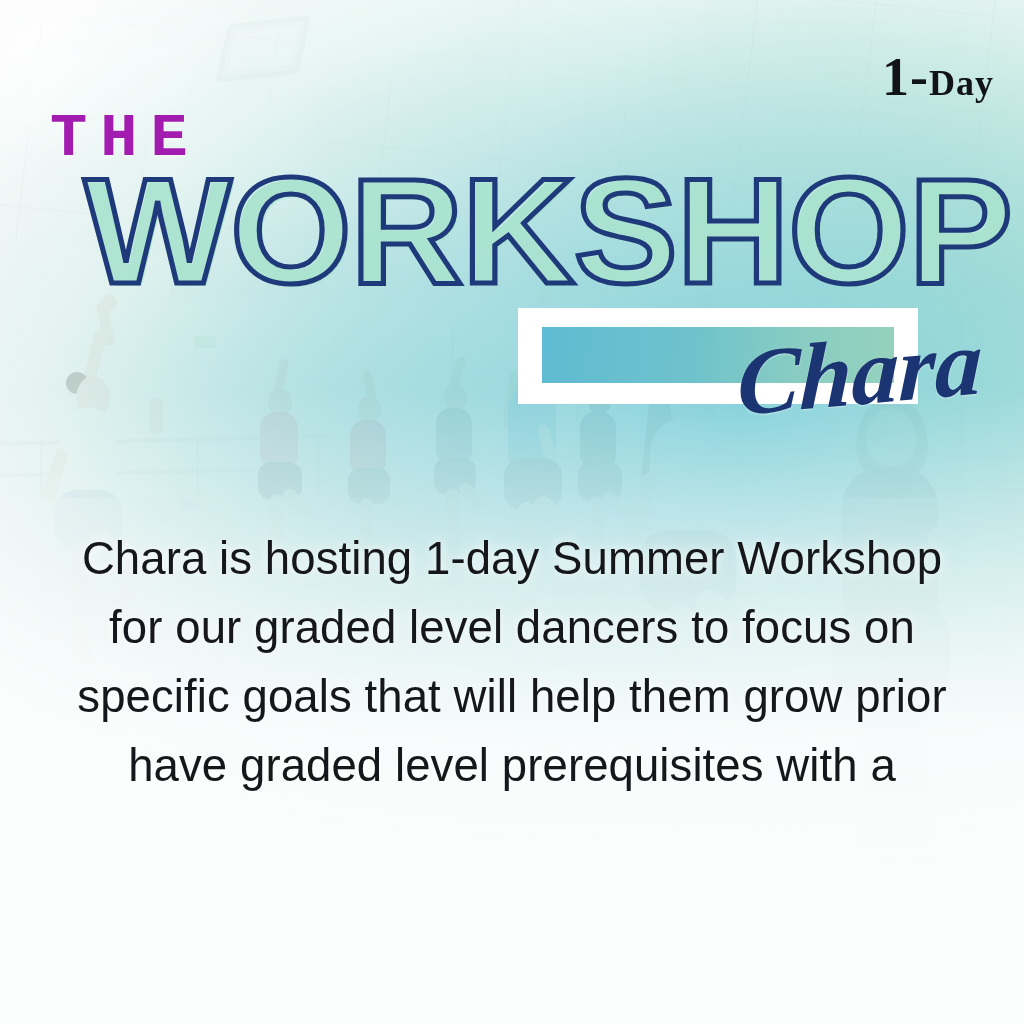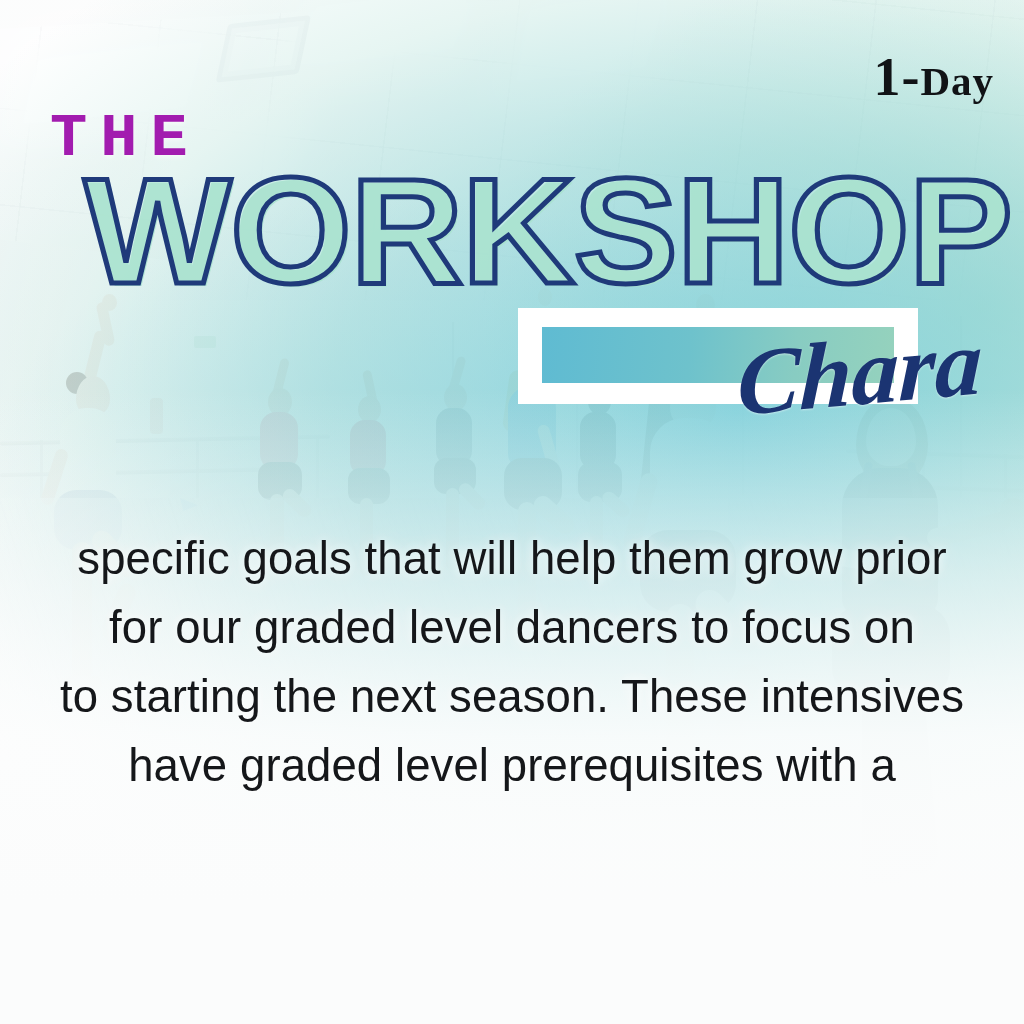--- a/index.html
+++ b/index.html
@@ -199,21 +199,21 @@
         rgba(255,255,255,0) 76%),
       radial-gradient(70% 52% at 96% 30%, rgba(168,222,200,.55) 0%, rgba(255,255,255,0) 70%),
       radial-gradient(60% 46% at 40% 52%, rgba(138,206,222,.34) 0%, rgba(255,255,255,0) 72%);}
   .teal-fade{background:linear-gradient(180deg,rgba(255,255,255,0) 38%,
       rgba(248,250,250,.55) 56%,rgba(252,253,253,.9) 72%,#fbfcfc 88%);}
 
   
   .oneday{position:absolute;right:30px;top:50px;
     font-family:"Liberation Serif", serif;font-weight:700;
     font-size:54px;letter-spacing:1px;color:#111316;line-height:1;}
-  .oneday .sc{font-size:41px;}
+  .oneday .sc{font-size:36px;}
 
   .the{position:absolute;left:50px;top:108px;
     font-family:Liberation Mono, monospace;font-weight:700;
     font-size:62px;letter-spacing:13px;color:#a21caf;line-height:1;
     text-shadow:0 2px 5px rgba(255,255,255,.6);}
 
   .workshop{position:absolute;left:84px;top:156px;width:880px;
     font-family:"Liberation Sans", sans-serif;font-weight:700;
     font-size:150px;line-height:1;letter-spacing:-1px;
     color:transparent;
@@ -390,19 +390,19 @@
   <div class="the">THE</div>
 
   <div class="workshop">WORKSHOP</div>
 
   <div class="pbbox"></div>
   <div class="pbbar"></div>
 
   <div class="chara">Chara</div>
 
   <div class="body-copy">
+    <span>Chara is hosting 1-day Summer Workshop</span>
+    <span>for our graded level dancers to focus on</span>
     <span>specific goals that will help them grow prior</span>
-    <span>for our graded level dancers to focus on</span>
-    <span>to starting the next season. These intensives</span>
     <span>have graded level prerequisites with a</span>
   </div>
 
 </div>
 
 </body></html>

